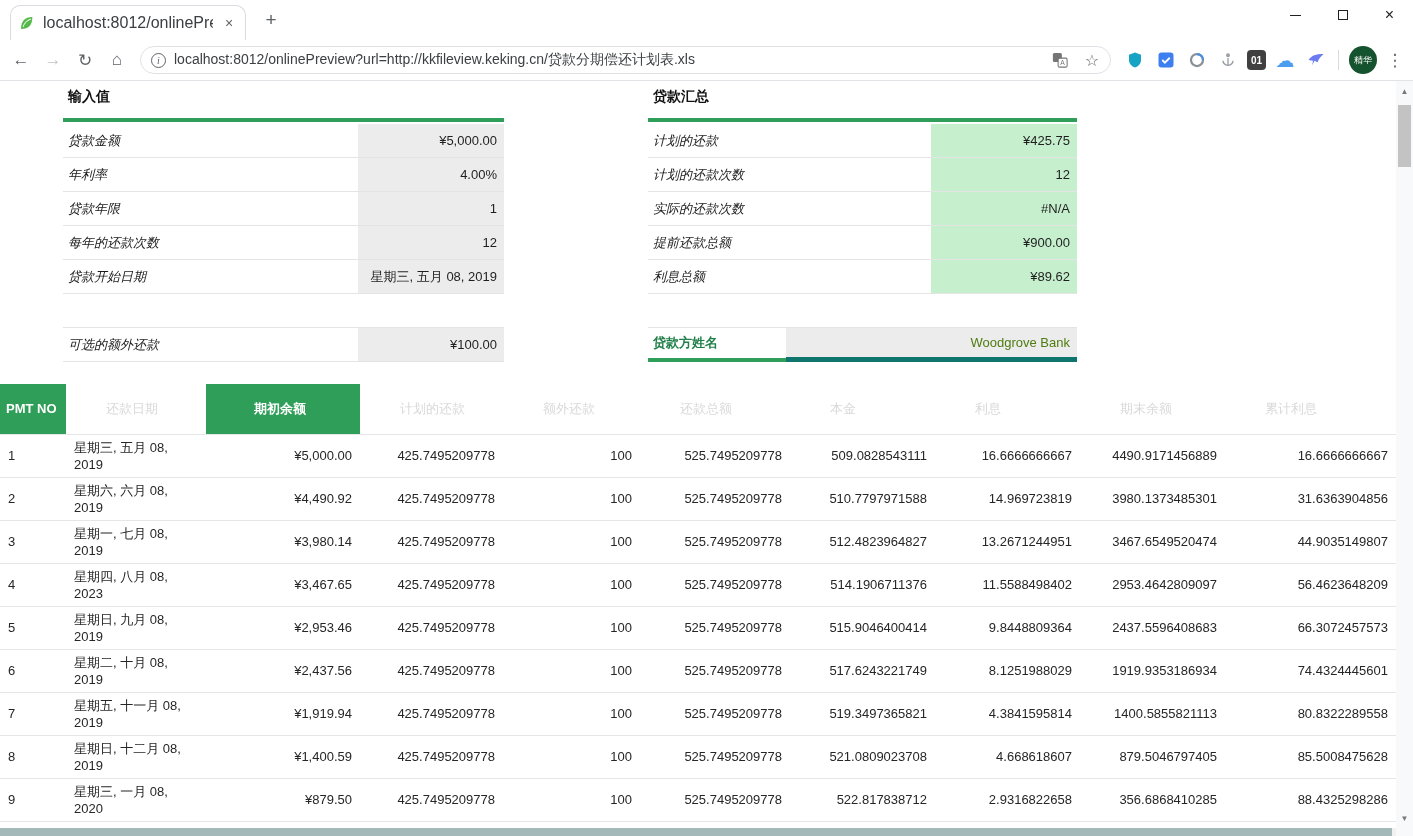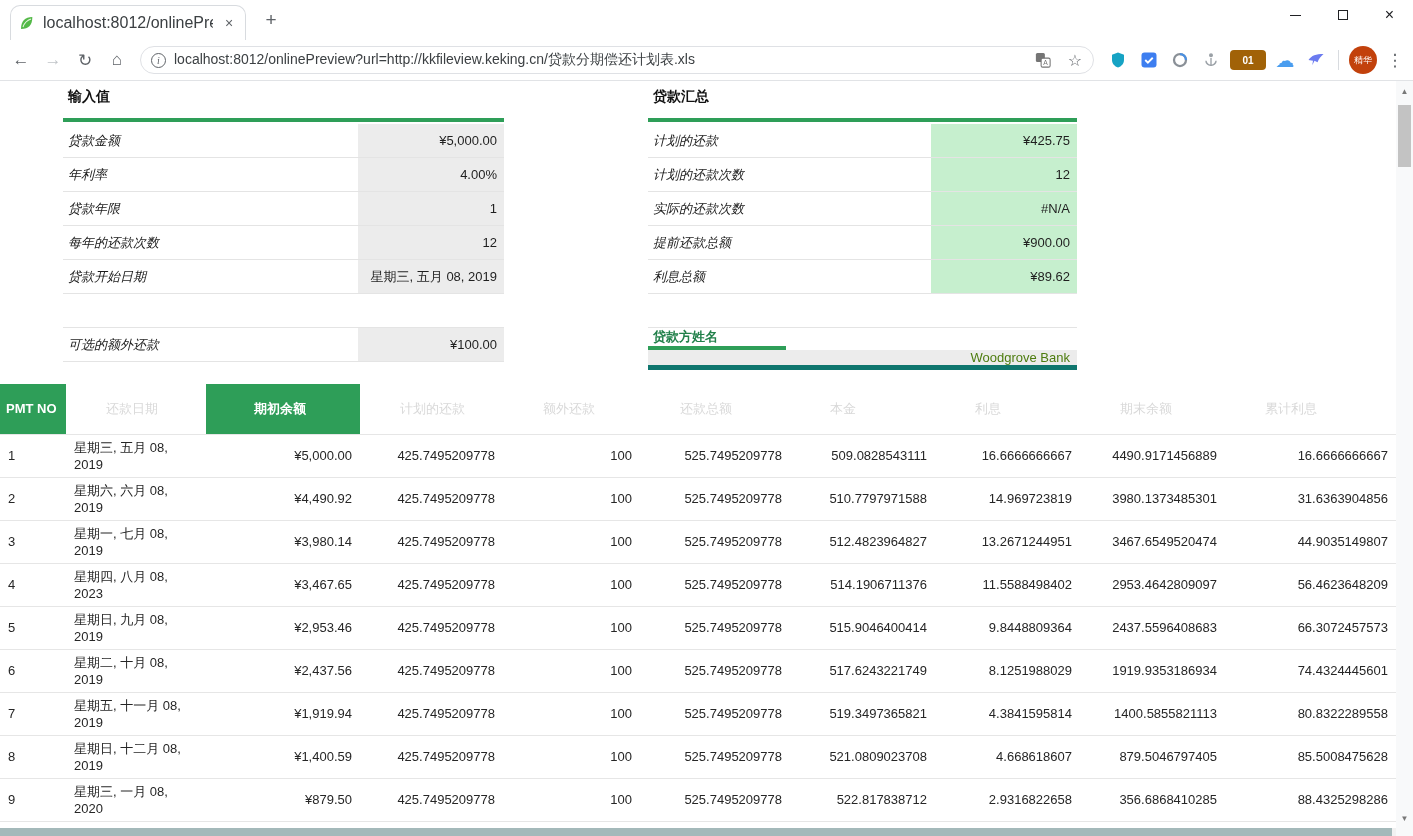--- a/index.html
+++ b/index.html
@@ -30,44 +30,44 @@
   .nav-btn.disabled{color:#c0c4c8;}
   .omnibox{flex:1;min-width:0;height:28px;border:1px solid #dfe1e5;border-radius:14px;background:#fff;
     display:flex;align-items:center;gap:8px;margin:0 6px;padding:0 6px 0 10px;}
   .info-icon{flex:none;width:15px;height:15px;border:1px solid #5f6368;border-radius:50%;
     color:#5f6368;font-size:10px;font-style:italic;display:flex;align-items:center;justify-content:center;
     font-family:"Liberation Serif",serif;}
   .url{flex:1;min-width:0;font-size:14px;color:#3c4043;white-space:nowrap;overflow:hidden;}
   .omni-icon{flex:none;width:24px;display:flex;align-items:center;justify-content:center;color:#5f6368;font-size:16px;}
   .ext-row{display:flex;align-items:center;gap:7px;padding:0 4px;flex:none;}
   .ext{width:24px;height:24px;display:flex;align-items:center;justify-content:center;}
-  .badge01{width:36px;height:20px;background:#a16207;color:#fff;border-radius:4px;
+  .badge01{width:19px;height:20px;background:#404040;color:#fff;border-radius:4px;
     font-size:10px;font-weight:bold;}
   .cloud{color:#4a9def;font-size:19px;}
   .sep{width:1px;height:20px;background:#d8dbdf;margin:0 4px;flex:none;}
-  .avatar{width:28px;height:28px;border-radius:50%;background:#c2410c;color:#fff;font-size:9px;
+  .avatar{width:28px;height:28px;border-radius:50%;background:#14532d;color:#fff;font-size:9px;
     display:flex;align-items:center;justify-content:center;margin:0 4px;flex:none;overflow:hidden;}
   .menu-btn{width:24px;text-align:center;color:#5f6368;font-size:17px;flex:none;}
   
   .content{position:absolute;top:81px;left:0;width:1396px;height:747px;background:#fff;
     overflow:hidden;font-size:13px;color:#1f1f1f;}
   .info-section{position:absolute;top:4px;}
   #input-section{left:63px;width:441px;}
   #summary-section{left:648px;width:429px;}
   .section-title{font-size:14px;font-weight:bold;color:#111;padding:3px 0 12px 5px;
     border-bottom:4px solid var(--green);}
   .rows{margin-top:2px;}
   .irow{display:flex;align-items:stretch;height:34px;border-bottom:1px solid #e4e4e4;}
   .irow.topline{border-top:1px solid #e4e4e4;height:35px;}
   .ilabel{flex:1;font-style:italic;display:flex;align-items:center;padding-left:5px;color:#1a1a1a;}
   .ivalue{width:146px;flex:none;display:flex;align-items:center;justify-content:flex-end;padding-right:7px;}
   .ivalue.gray{background:var(--gray-cell);}
   .ivalue.greenlight{background:var(--light-green);}
   .spacer{height:33px;}
-  .lender-row{display:flex;align-items:stretch;height:35px;border-top:1px solid #e4e4e4;flex-direction:column;}
+  .lender-row{display:flex;align-items:stretch;height:35px;border-top:1px solid #e4e4e4;}
   .lender-label{width:138px;flex:none;display:flex;align-items:center;padding-left:5px;
     font-weight:bold;color:#21804a;border-bottom:4px solid var(--green);}
   .lender-value{flex:1;background:var(--gray-cell);display:flex;align-items:center;
     justify-content:flex-end;padding-right:7px;border-bottom:5px solid #0f766e;color:#4d7c0f;}
   
   table.schedule{position:absolute;left:0;top:303px;width:1396px;border-collapse:collapse;
     table-layout:fixed;font-size:13px;color:#262626;}
   thead th{height:50px;font-weight:normal;text-align:left;padding:0 8px;
     border-bottom:1px solid #e6e6e6;vertical-align:middle;}
   th.hfaint{background:#fff;color:#d9d9d9;padding-left:40px;}

